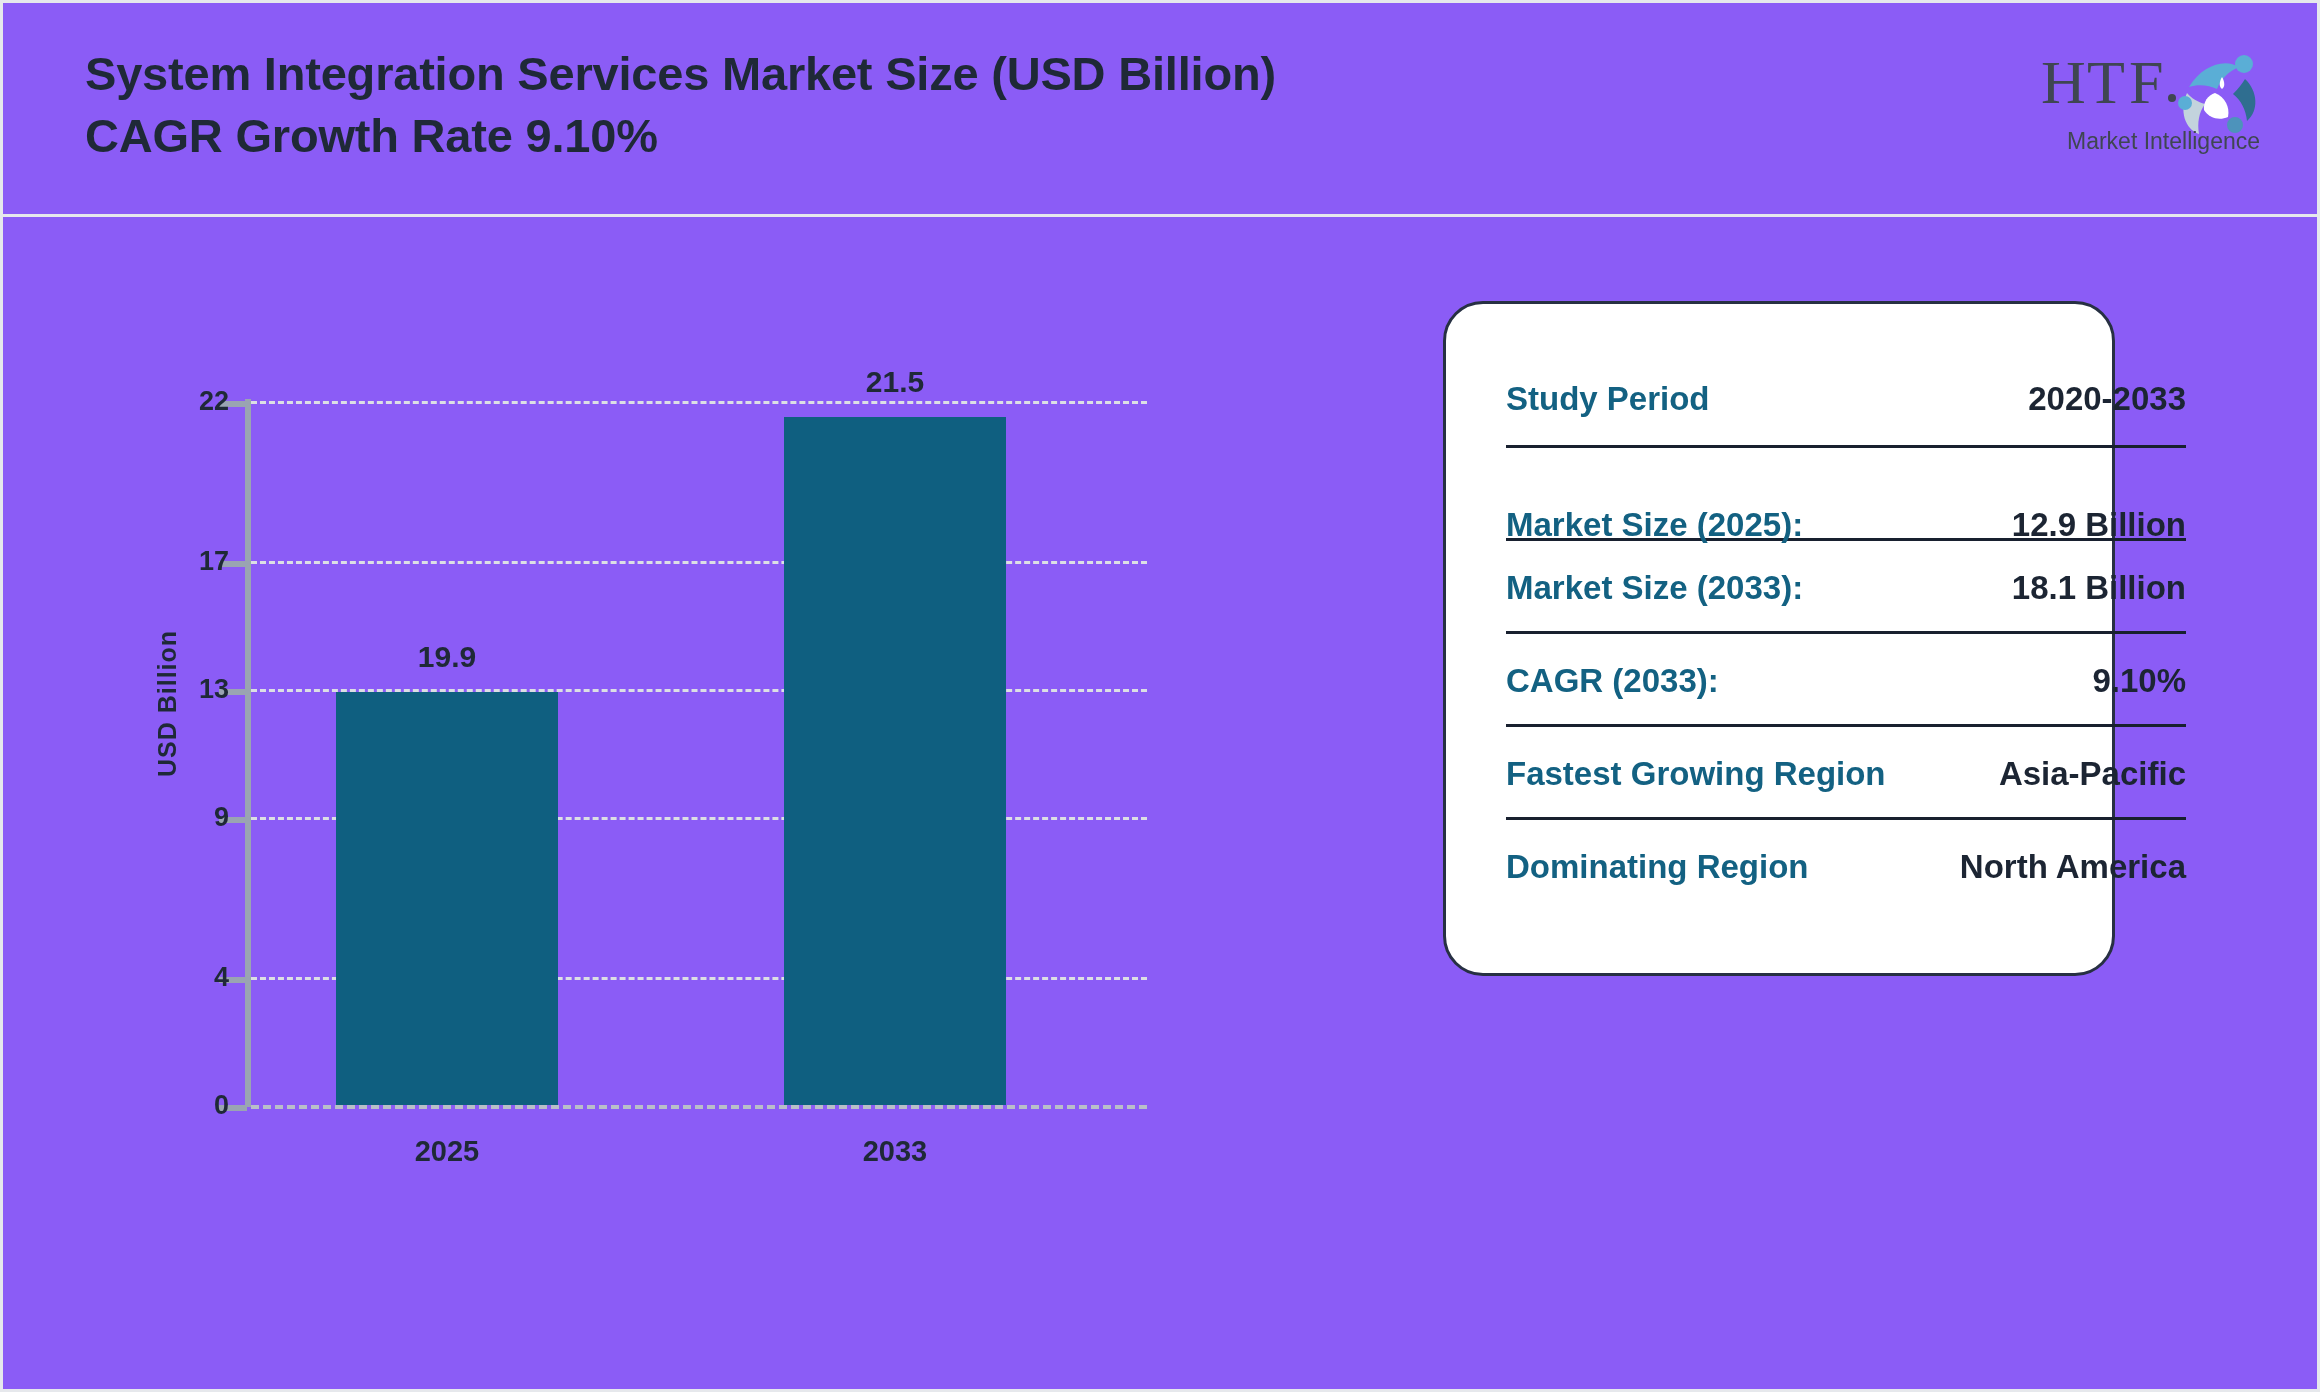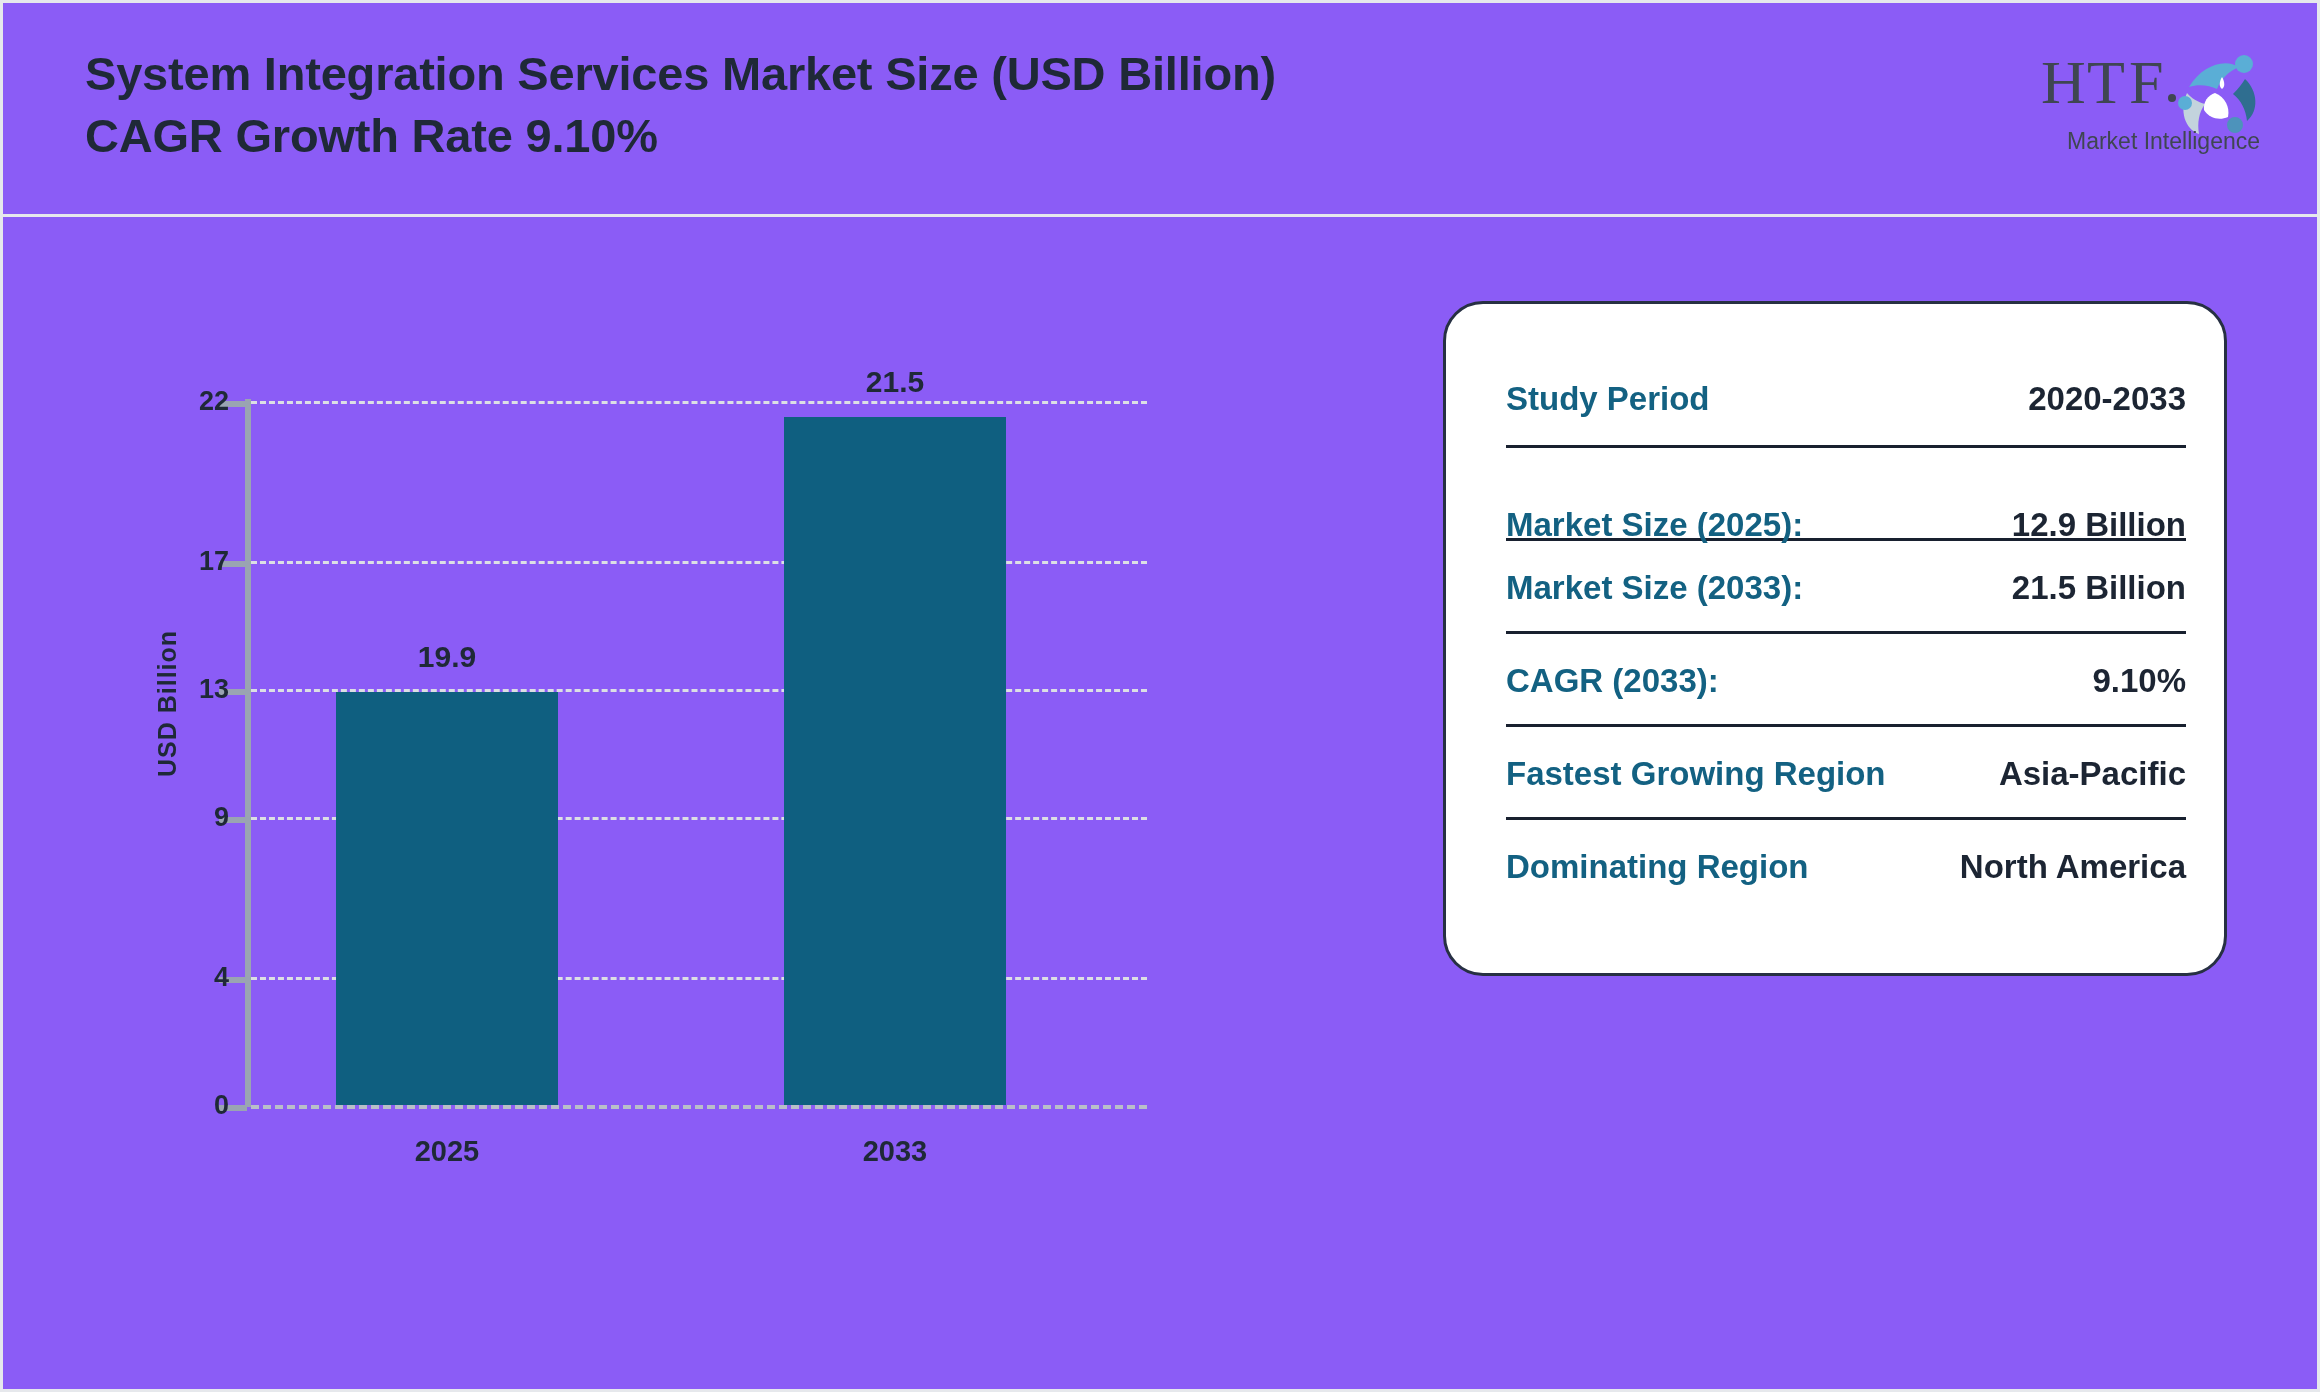--- a/index.html
+++ b/index.html
@@ -141,21 +141,21 @@
     font-weight: bold;
     color: #1f2937;
     white-space: nowrap;
   }
 
   
   #info-card {
     position: absolute;
     left: 1440px;
     top: 298px;
-    width: 784px;
+    width: 672px;
     height: 675px;
     border: 3px solid #273043;
     border-radius: 40px;
     box-sizing: border-box;
     background: #ffffff;
   }
   #info-rows {
     position: absolute;
     left: 60px;
     top: 48px;
@@ -275,21 +275,21 @@
         <div class="info-row">
           <div class="cell info-label" style="color: rgb(19, 97, 130);">Study Period</div>
           <div class="cell info-value" style="color: rgb(28, 37, 51);">2020-2033</div>
         </div>
         <div class="info-row">
           <div class="cell info-label" style="color: rgb(19, 97, 130); margin-top: 30px;">Market Size (2025):</div>
           <div class="cell info-value" style="color: rgb(28, 37, 51);">12.9 Billion</div>
         </div>
         <div class="info-row">
           <div class="cell info-label" style="color: rgb(19, 97, 130);">Market Size (2033):</div>
-          <div class="cell info-value" style="color: rgb(28, 37, 51);">21.5 Billion</div>
+          <div class="cell info-value" style="color: rgb(28, 37, 51);">18.1 Billion</div>
         </div>
         <div class="info-row">
           <div class="cell info-label" style="color: rgb(19, 97, 130);">CAGR (2033):</div>
           <div class="cell info-value" style="color: rgb(28, 37, 51);">9.10%</div>
         </div>
         <div class="info-row">
           <div class="cell info-label" style="color: rgb(19, 97, 130);">Fastest Growing Region</div>
           <div class="cell info-value" style="color: rgb(28, 37, 51);">Asia-Pacific</div>
         </div>
         <div class="info-row">

